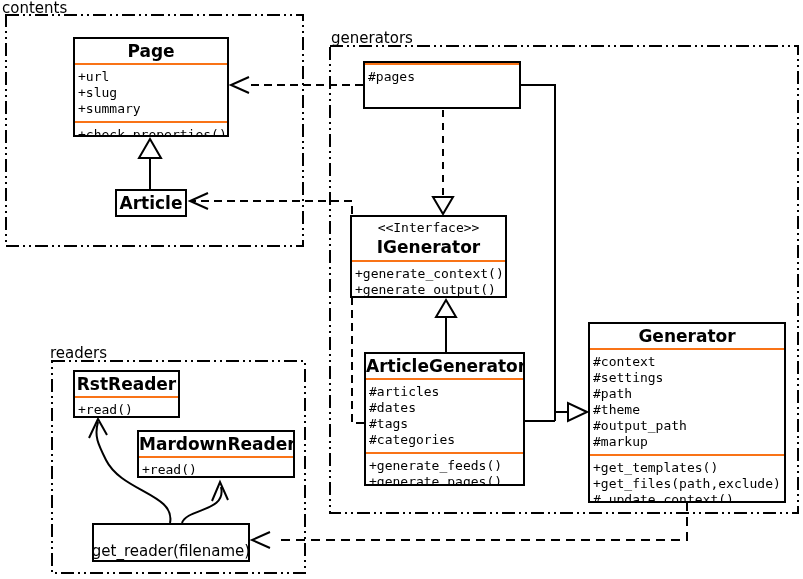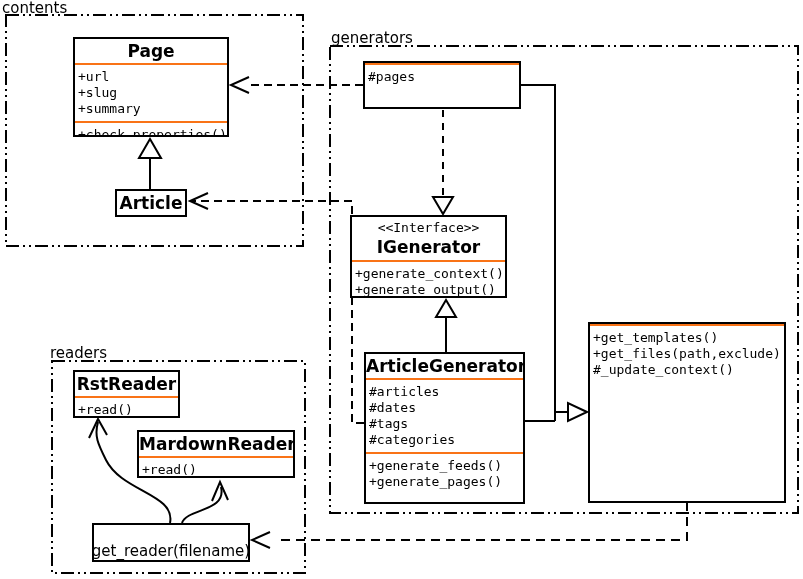--- a/index.html
+++ b/index.html
@@ -116,35 +116,44 @@
     <div class="igen-head">
       <div class="stereotype">&lt;&lt;Interface&gt;&gt;</div>
       <div class="iface-name">IGenerator</div>
     </div>
     <div class="uml-comp">
       <div class="uml-row">+generate_context()</div>
       <div class="uml-row">+generate_output()</div>
     </div>
   </div>
 
-  <div class="uml-class" style="left:364px; top:352px; width:161px; height:152px;">
+  <div class="uml-class" style="left:364px; top:352px; width:161px; height:134px;">
     <div class="uml-title">ArticleGenerator</div>
     <div class="uml-comp">
       <div class="uml-row">#articles</div>
       <div class="uml-row">#dates</div>
       <div class="uml-row">#tags</div>
       <div class="uml-row">#categories</div>
     </div>
     <div class="uml-comp">
       <div class="uml-row">+generate_feeds()</div>
       <div class="uml-row">+generate_pages()</div>
     </div>
   </div>
 
   <div class="uml-class" style="left:588px; top:322px; width:198px; height:181px;">
+    <div class="uml-title">Generator</div>
+    <div class="uml-comp">
+      <div class="uml-row">#context</div>
+      <div class="uml-row">#settings</div>
+      <div class="uml-row">#path</div>
+      <div class="uml-row">#theme</div>
+      <div class="uml-row">#output_path</div>
+      <div class="uml-row">#markup</div>
+    </div>
     <div class="uml-comp">
       <div class="uml-row">+get_templates()</div>
       <div class="uml-row">+get_files(path,exclude)</div>
       <div class="uml-row">#_update_context()</div>
     </div>
   </div>
 
   <div class="uml-class" style="left:73px; top:370px; width:107px; height:48px;">
     <div class="uml-title">RstReader</div>
     <div class="uml-comp">

